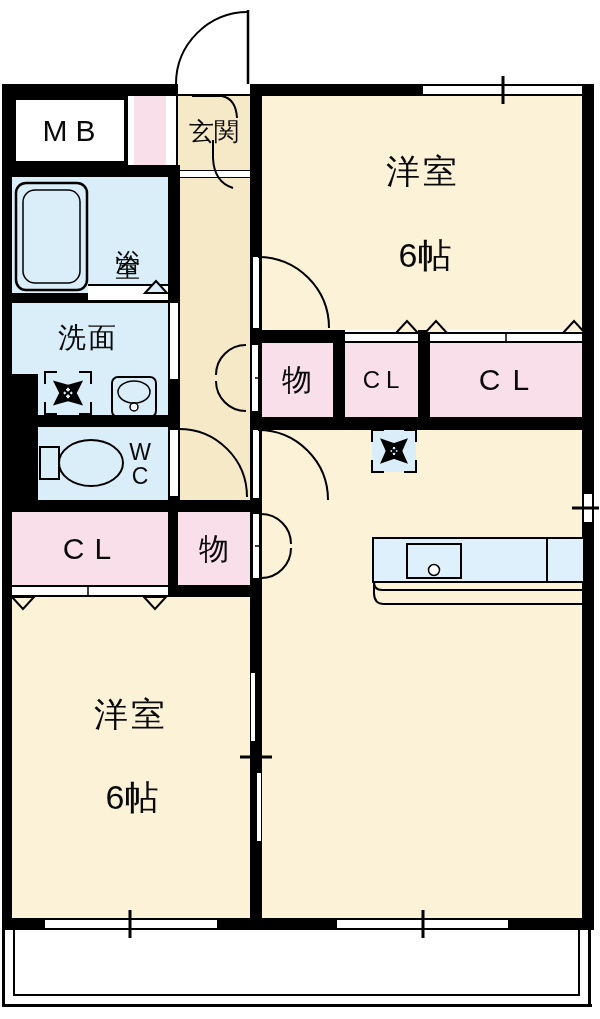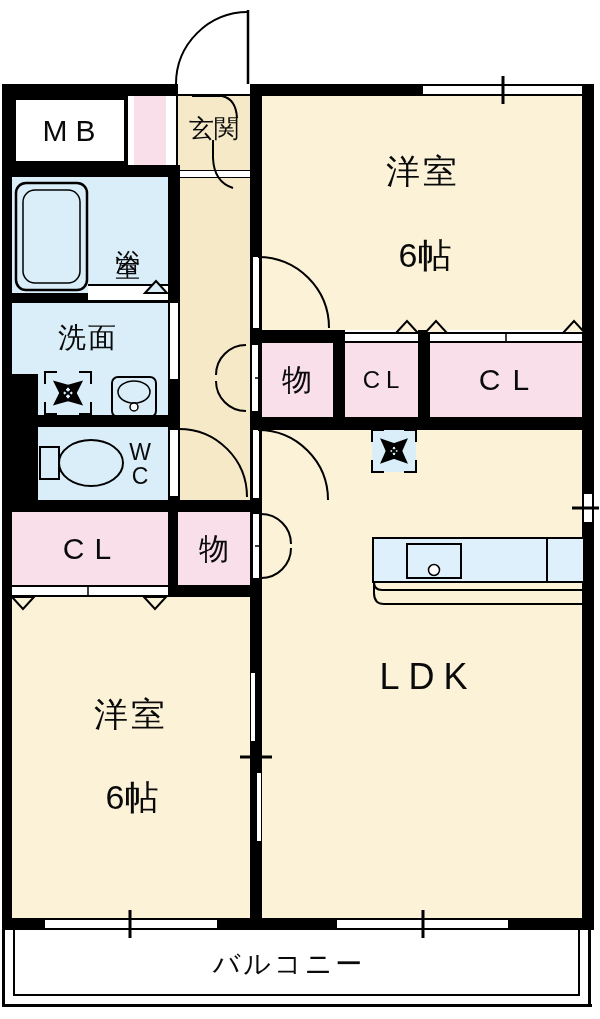--- a/index.html
+++ b/index.html
@@ -172,32 +172,30 @@
     </g>
 
     <g stroke="#000" fill="none">
       <path d="M372,442 V430 H384 M404,430 H416 V442 M416,460 V472 H404 M384,472 H372 V460" stroke-width="2"></path>
       <line x1="383" y1="441" x2="405" y2="461" stroke-width="2" marker-start="url(#ah)" marker-end="url(#ah)"></line>
       <line x1="405" y1="441" x2="383" y2="461" stroke-width="2" marker-start="url(#ah)" marker-end="url(#ah)"></line>
     </g>
   </svg>
 
   <div class="label" style="left:73px;top:131px;font-size:30px;letter-spacing:8px;">MB</div>
-  <div class="label" style="left:214px;top:131px;font-size:25px;font-family:Liberation Mono, monospace;">玄関</div>
+  <div class="label" style="left:214px;top:131px;font-size:25px;">玄関</div>
   <div class="label" style="left:128px;top:234px;font-size:25px;writing-mode:vertical-rl;letter-spacing:4px;">浴室</div>
   <div class="label" style="left:88px;top:338px;font-size:28px;letter-spacing:2px;">洗面</div>
   <div class="label" style="left:140px;top:464px;font-size:23px;text-align:center;">
     <span style="display:block;">W</span>
     <span style="display:block;">C</span>
   </div>
   <div class="label" style="left:92px;top:549px;font-size:30px;letter-spacing:10px;">CL</div>
   <div class="label" style="left:214px;top:549px;font-size:30px;">物</div>
   <div class="label" style="left:297px;top:380px;font-size:30px;">物</div>
   <div class="label" style="left:384px;top:380px;font-size:24px;letter-spacing:6px;">CL</div>
   <div class="label" style="left:510px;top:380px;font-size:30px;letter-spacing:12px;">CL</div>
   <div class="label" style="left:423px;top:172px;font-size:34px;letter-spacing:3px;">洋室</div>
   <div class="label" style="left:425px;top:256px;font-size:34px;">6帖</div>
-  <div class="label" style="left:428px;top:677px;font-size:36px;letter-spacing:9px;">LDK</div>
   <div class="label" style="left:131px;top:715px;font-size:34px;letter-spacing:3px;">洋室</div>
   <div class="label" style="left:132px;top:798px;font-size:34px;">6帖</div>
-  <div class="label" style="left:289px;top:964px;font-size:27px;letter-spacing:3px;">バルコニー</div>
 
 </div>
 
 </body></html>

